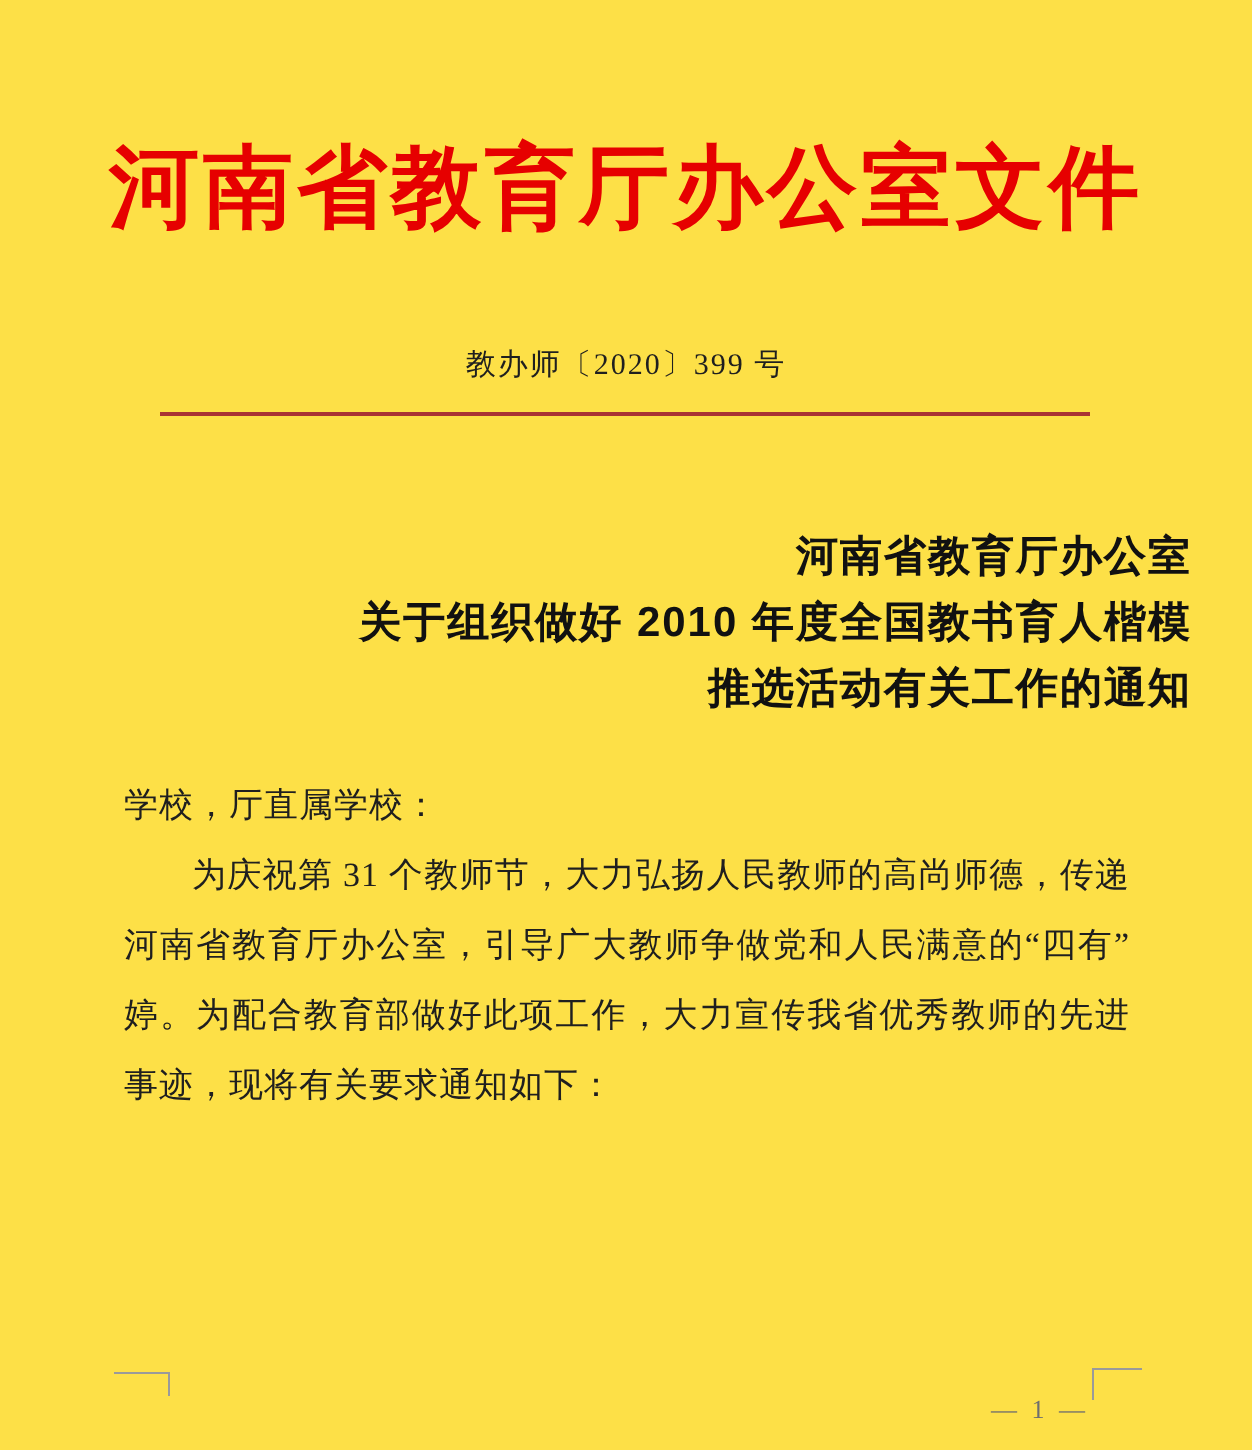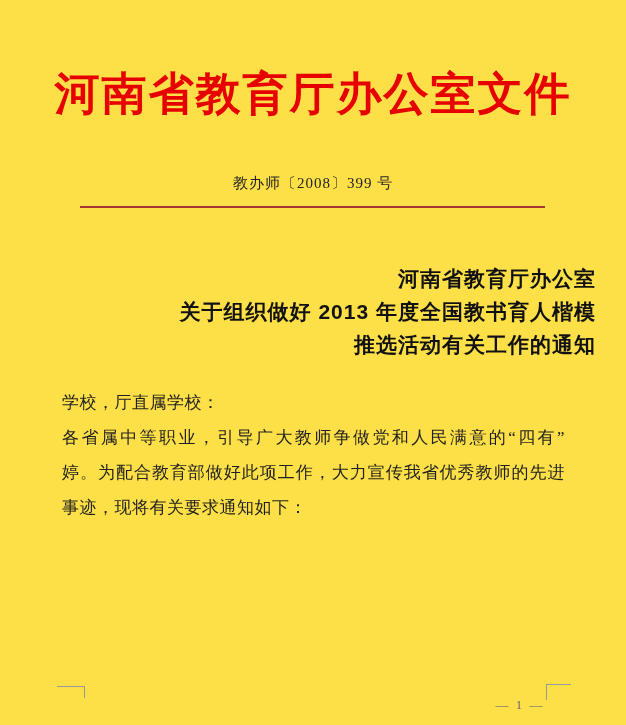--- a/index.html
+++ b/index.html
@@ -117,33 +117,34 @@
     white-space: nowrap;
   }
 </style>
 </head>
 <body>
 
 <div class="page">
 
   <div class="masthead">河南省教育厅办公室文件</div>
 
-  <div class="doc-number">教办师〔2008〕399 号</div>
+  <div class="doc-number">教办师〔2020〕399 号</div>
 
   <div class="red-rule"></div>
 
   <div class="notice-title">
     <div>河南省教育厅办公室</div>
-    <div>关于组织做好 2013 年度全国教书育人楷模</div>
+    <div>关于组织做好 2010 年度全国教书育人楷模</div>
     <div>推选活动有关工作的通知</div>
   </div>
 
   <div class="body-block">
     <div class="body-line no-stretch">学校，厅直属学校：</div>
-    <div class="body-line">各省属中等职业，引导广大教师争做党和人民满意的“四有”</div>
+    <div class="body-line indent">为庆祝第 31 个教师节，大力弘扬人民教师的高尚师德，传递</div>
+    <div class="body-line">河南省教育厅办公室，引导广大教师争做党和人民满意的“四有”</div>
     <div class="body-line">婷。为配合教育部做好此项工作，大力宣传我省优秀教师的先进</div>
     <div class="body-line no-stretch">事迹，现将有关要求通知如下：</div>
   </div>
 
   <div class="corner-mark-left"></div>
 
   <div class="corner-mark-right"></div>
 
   <div class="page-number">— 1 —</div>
 

